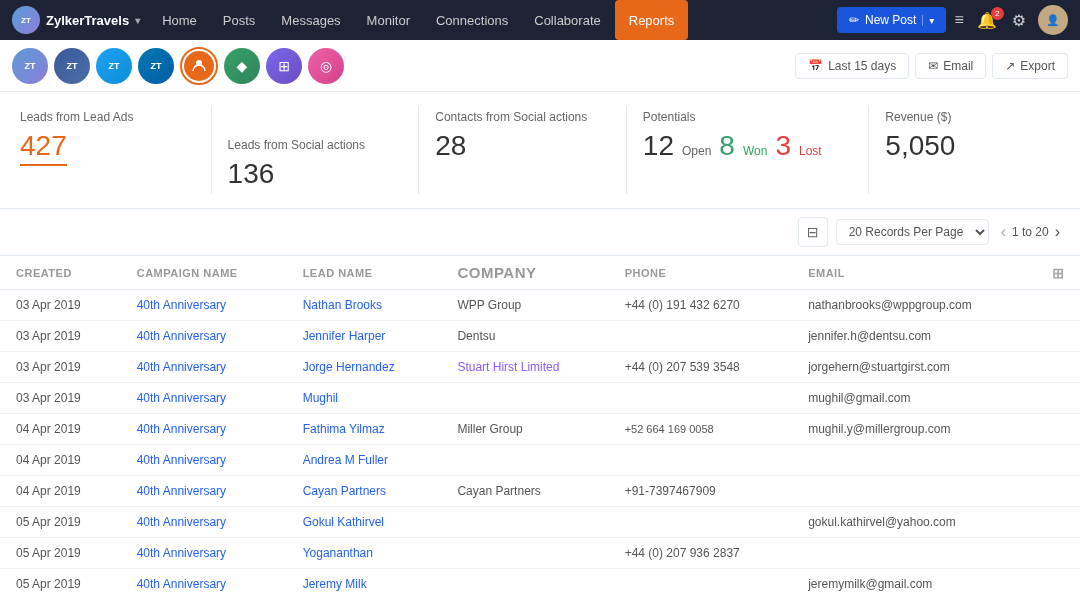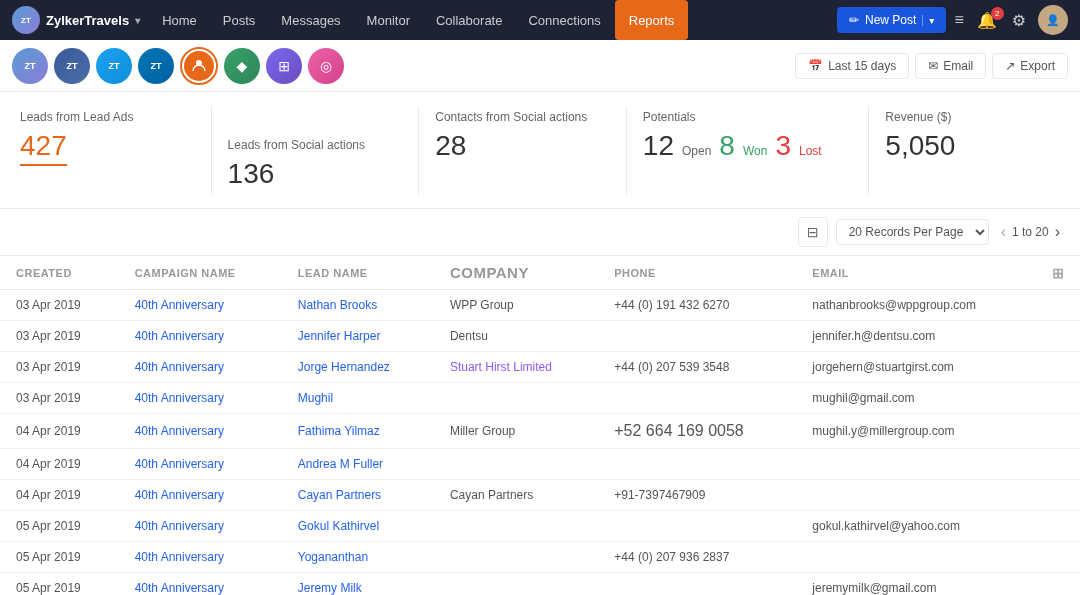--- a/index.html
+++ b/index.html
@@ -11,22 +11,22 @@
 <nav style="background:#1e2235; display:flex; align-items:center; height:40px; padding:0 12px; gap:2px;">
   <div style="display:flex;align-items:center;gap:6px;color:#fff;font-weight:600;font-size:13px;margin-right:8px;cursor:pointer;">
     <div style="width:28px;height:28px;border-radius:50%;background:linear-gradient(135deg,#5b9bd5,#8b7ed8);display:flex;align-items:center;justify-content:center;font-size:8px;color:#fff;font-weight:700;">ZT</div>
     <span>ZylkerTravels</span>
     <span style="font-size:10px;color:#aaa;">▾</span>
   </div>
   <a style="color:#ccc;padding:0 12px;height:40px;display:flex;align-items:center;font-size:13px;cursor:pointer;text-decoration:none;">Home</a>
   <a style="color:#ccc;padding:0 12px;height:40px;display:flex;align-items:center;font-size:13px;cursor:pointer;text-decoration:none;">Posts</a>
   <a style="color:#ccc;padding:0 12px;height:40px;display:flex;align-items:center;font-size:13px;cursor:pointer;text-decoration:none;">Messages</a>
   <a style="color:#ccc;padding:0 12px;height:40px;display:flex;align-items:center;font-size:13px;cursor:pointer;text-decoration:none;">Monitor</a>
+  <a style="color:#ccc;padding:0 12px;height:40px;display:flex;align-items:center;font-size:13px;cursor:pointer;text-decoration:none;">Connections</a>
   <a style="color:#ccc;padding:0 12px;height:40px;display:flex;align-items:center;font-size:13px;cursor:pointer;text-decoration:none;">Collaborate</a>
-  <a style="color:#ccc;padding:0 12px;height:40px;display:flex;align-items:center;font-size:13px;cursor:pointer;text-decoration:none;">Connections</a>
   <a style="background:#e8681a;color:#fff;padding:0 14px;height:40px;display:flex;align-items:center;font-size:13px;cursor:pointer;text-decoration:none;border-radius:4px;">Reports</a>
   <div style="flex:1;"></div>
   <button style="background:#1a56db;color:#fff;border:none;border-radius:4px;padding:6px 12px;font-size:12px;cursor:pointer;display:flex;align-items:center;gap:6px;">
     <span style="font-size:12px;">✏</span>
     <span>New Post</span>
     <span style="border-left:1px solid rgba(255,255,255,0.4);padding-left:6px;font-size:10px;">▾</span>
   </button>
   <button style="background:none;border:none;color:#ccc;cursor:pointer;padding:4px 6px;font-size:16px;">≡</button>
   <button style="background:none;border:none;color:#ccc;cursor:pointer;padding:4px 6px;font-size:16px;position:relative;">
     <span>🔔</span>
@@ -168,21 +168,21 @@
       <td style="padding:8px 16px;font-size:12px;color:#555;"></td>
       <td style="padding:8px 16px;font-size:12px;color:#555;"></td>
       <td style="padding:8px 16px;font-size:12px;color:#555;">mughil@gmail.com</td>
       <td style="padding:8px 16px;"></td>
     </tr>
         <tr style="border-bottom: 1px solid rgb(240, 240, 240);">
       <td style="padding:8px 16px;font-size:12px;color:#555;">04 Apr 2019</td>
       <td style="padding:8px 16px;font-size:12px;color:#2563eb;cursor:pointer;">40th Anniversary</td>
       <td style="padding:8px 16px;font-size:12px;color:#2563eb;cursor:pointer;">Fathima Yilmaz</td>
       <td style="padding:8px 16px;font-size:12px;color:#555;">Miller Group</td>
-      <td style="padding:8px 16px;font-size:16px;color:#555;">+52 664 169 0058</td>
+      <td style="padding:8px 16px;font-size:11px;color:#555;">+52 664 169 0058</td>
       <td style="padding:8px 16px;font-size:12px;color:#555;">mughil.y@millergroup.com</td>
       <td style="padding:8px 16px;"></td>
     </tr>
         <tr style="border-bottom: 1px solid rgb(240, 240, 240);">
       <td style="padding:8px 16px;font-size:12px;color:#555;">04 Apr 2019</td>
       <td style="padding:8px 16px;font-size:12px;color:#2563eb;cursor:pointer;">40th Anniversary</td>
       <td style="padding:8px 16px;font-size:12px;color:#2563eb;cursor:pointer;">Andrea M Fuller</td>
       <td style="padding:8px 16px;font-size:12px;color:#555;"></td>
       <td style="padding:8px 16px;font-size:12px;color:#555;"></td>
       <td style="padding:8px 16px;font-size:12px;color:#555;"></td>

